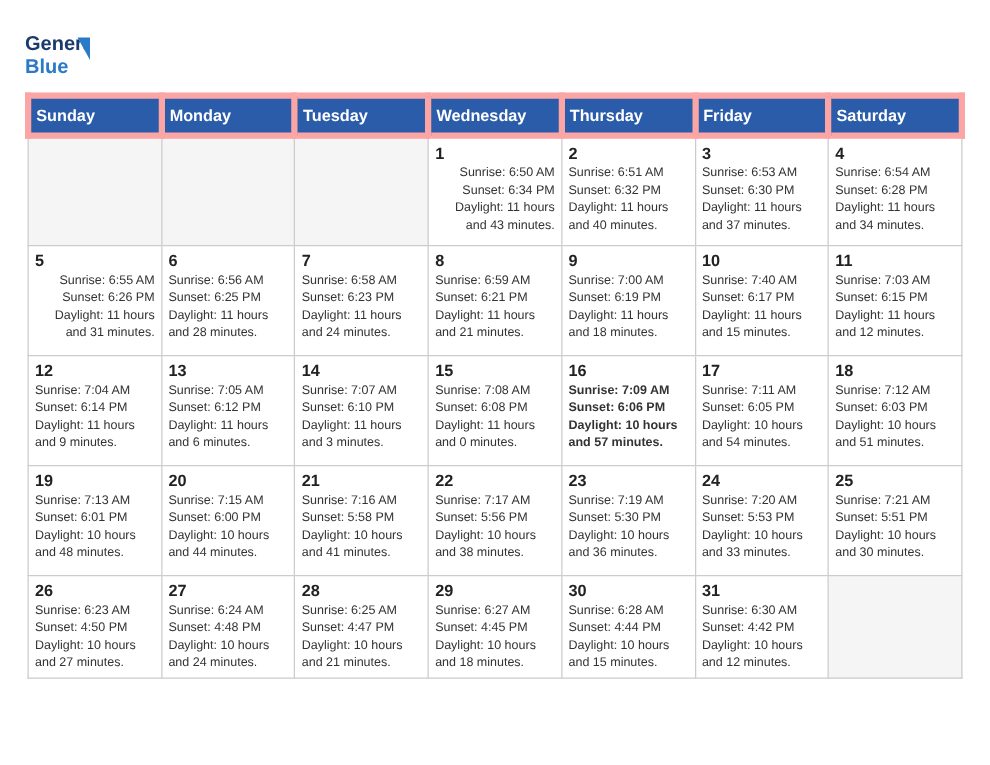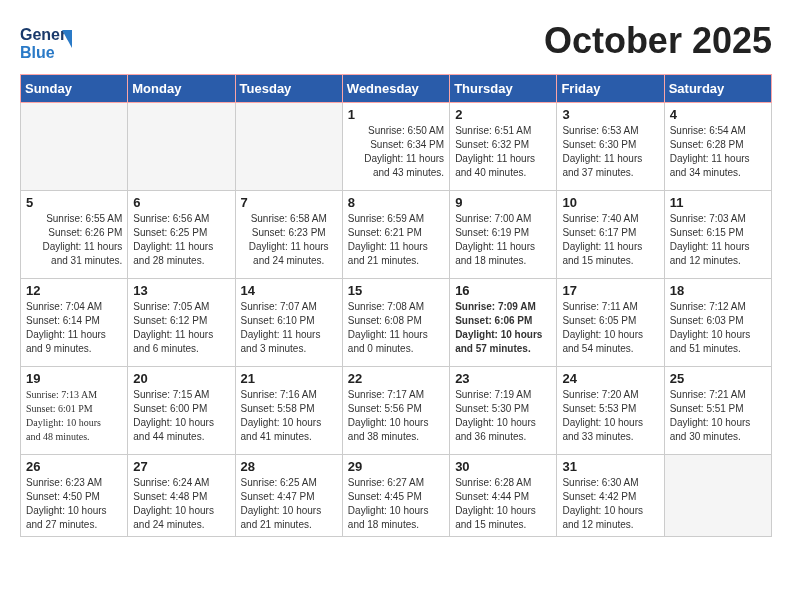--- a/index.html
+++ b/index.html
@@ -32,21 +32,21 @@
       width: 100%;
       border-collapse: collapse;
       border: 1px solid #ccc;
     }
     .calendar th {
       background: #2a5caa;
       color: #fff;
       font-size: 13px;
       padding: 6px 4px;
       text-align: left;
-      border: 1px solid #fca5a5;
+      border: 5px solid #fca5a5;
     }
     .calendar td {
       vertical-align: top;
       border: 1px solid #ccc;
       padding: 4px 5px;
       width: calc(100% / 7);
       height: 88px;
       font-size: 10.5px;
       color: #222;
       background: #fff;
@@ -91,21 +91,20 @@
       <svg viewBox="0 0 52 44" xmlns="http://www.w3.org/2000/svg">
 
         <text x="0" y="20" font-size="16" font-weight="bold" fill="#1a3a6b" font-family="Arial">General</text>
         <text x="0" y="38" font-size="16" font-weight="bold" fill="#2a7ac7" font-family="Arial">Blue</text>
 
         <polygon points="42,10 52,10 52,28" fill="#2a7ac7"></polygon>
       </svg>
     </div>
   </div>
   <div class="title-block">
-    <div class="month-title">October 2025</div>
   </div>
 </div>
 
 <table class="calendar">
   <thead>
     <tr>
     <th>Sunday</th>
         <th>Monday</th>
         <th>Tuesday</th>
         <th>Wednesday</th>
@@ -158,21 +157,21 @@
         </td>
         <td>
           <div class="day-number">6</div>
           <div class="day-info" style="white-space: pre-line;">Sunrise: 6:56 AM
 Sunset: 6:25 PM
 Daylight: 11 hours
 and 28 minutes.</div>
         </td>
         <td>
           <div class="day-number">7</div>
-          <div class="day-info" style="white-space: pre-line; text-align: center;">Sunrise: 6:58 AM
+          <div class="day-info" style="white-space: pre-line;">Sunrise: 6:58 AM
 Sunset: 6:23 PM
 Daylight: 11 hours
 and 24 minutes.</div>
         </td>
         <td>
           <div class="day-number">8</div>
           <div class="day-info" style="white-space: pre-line;">Sunrise: 6:59 AM
 Sunset: 6:21 PM
 Daylight: 11 hours
 and 21 minutes.</div>
@@ -246,21 +245,21 @@
           <div class="day-number">18</div>
           <div class="day-info" style="white-space: pre-line;">Sunrise: 7:12 AM
 Sunset: 6:03 PM
 Daylight: 10 hours
 and 51 minutes.</div>
         </td>
       </tr>
       <tr>
         <td>
           <div class="day-number">19</div>
-          <div class="day-info" style="white-space: pre-line; font-family: Liberation Serif, serif;">Sunrise: 7:13 AM
+          <div class="day-info" style="white-space: pre-line;">Sunrise: 7:13 AM
 Sunset: 6:01 PM
 Daylight: 10 hours
 and 48 minutes.</div>
         </td>
         <td>
           <div class="day-number">20</div>
           <div class="day-info" style="white-space: pre-line;">Sunrise: 7:15 AM
 Sunset: 6:00 PM
 Daylight: 10 hours
 and 44 minutes.</div>

